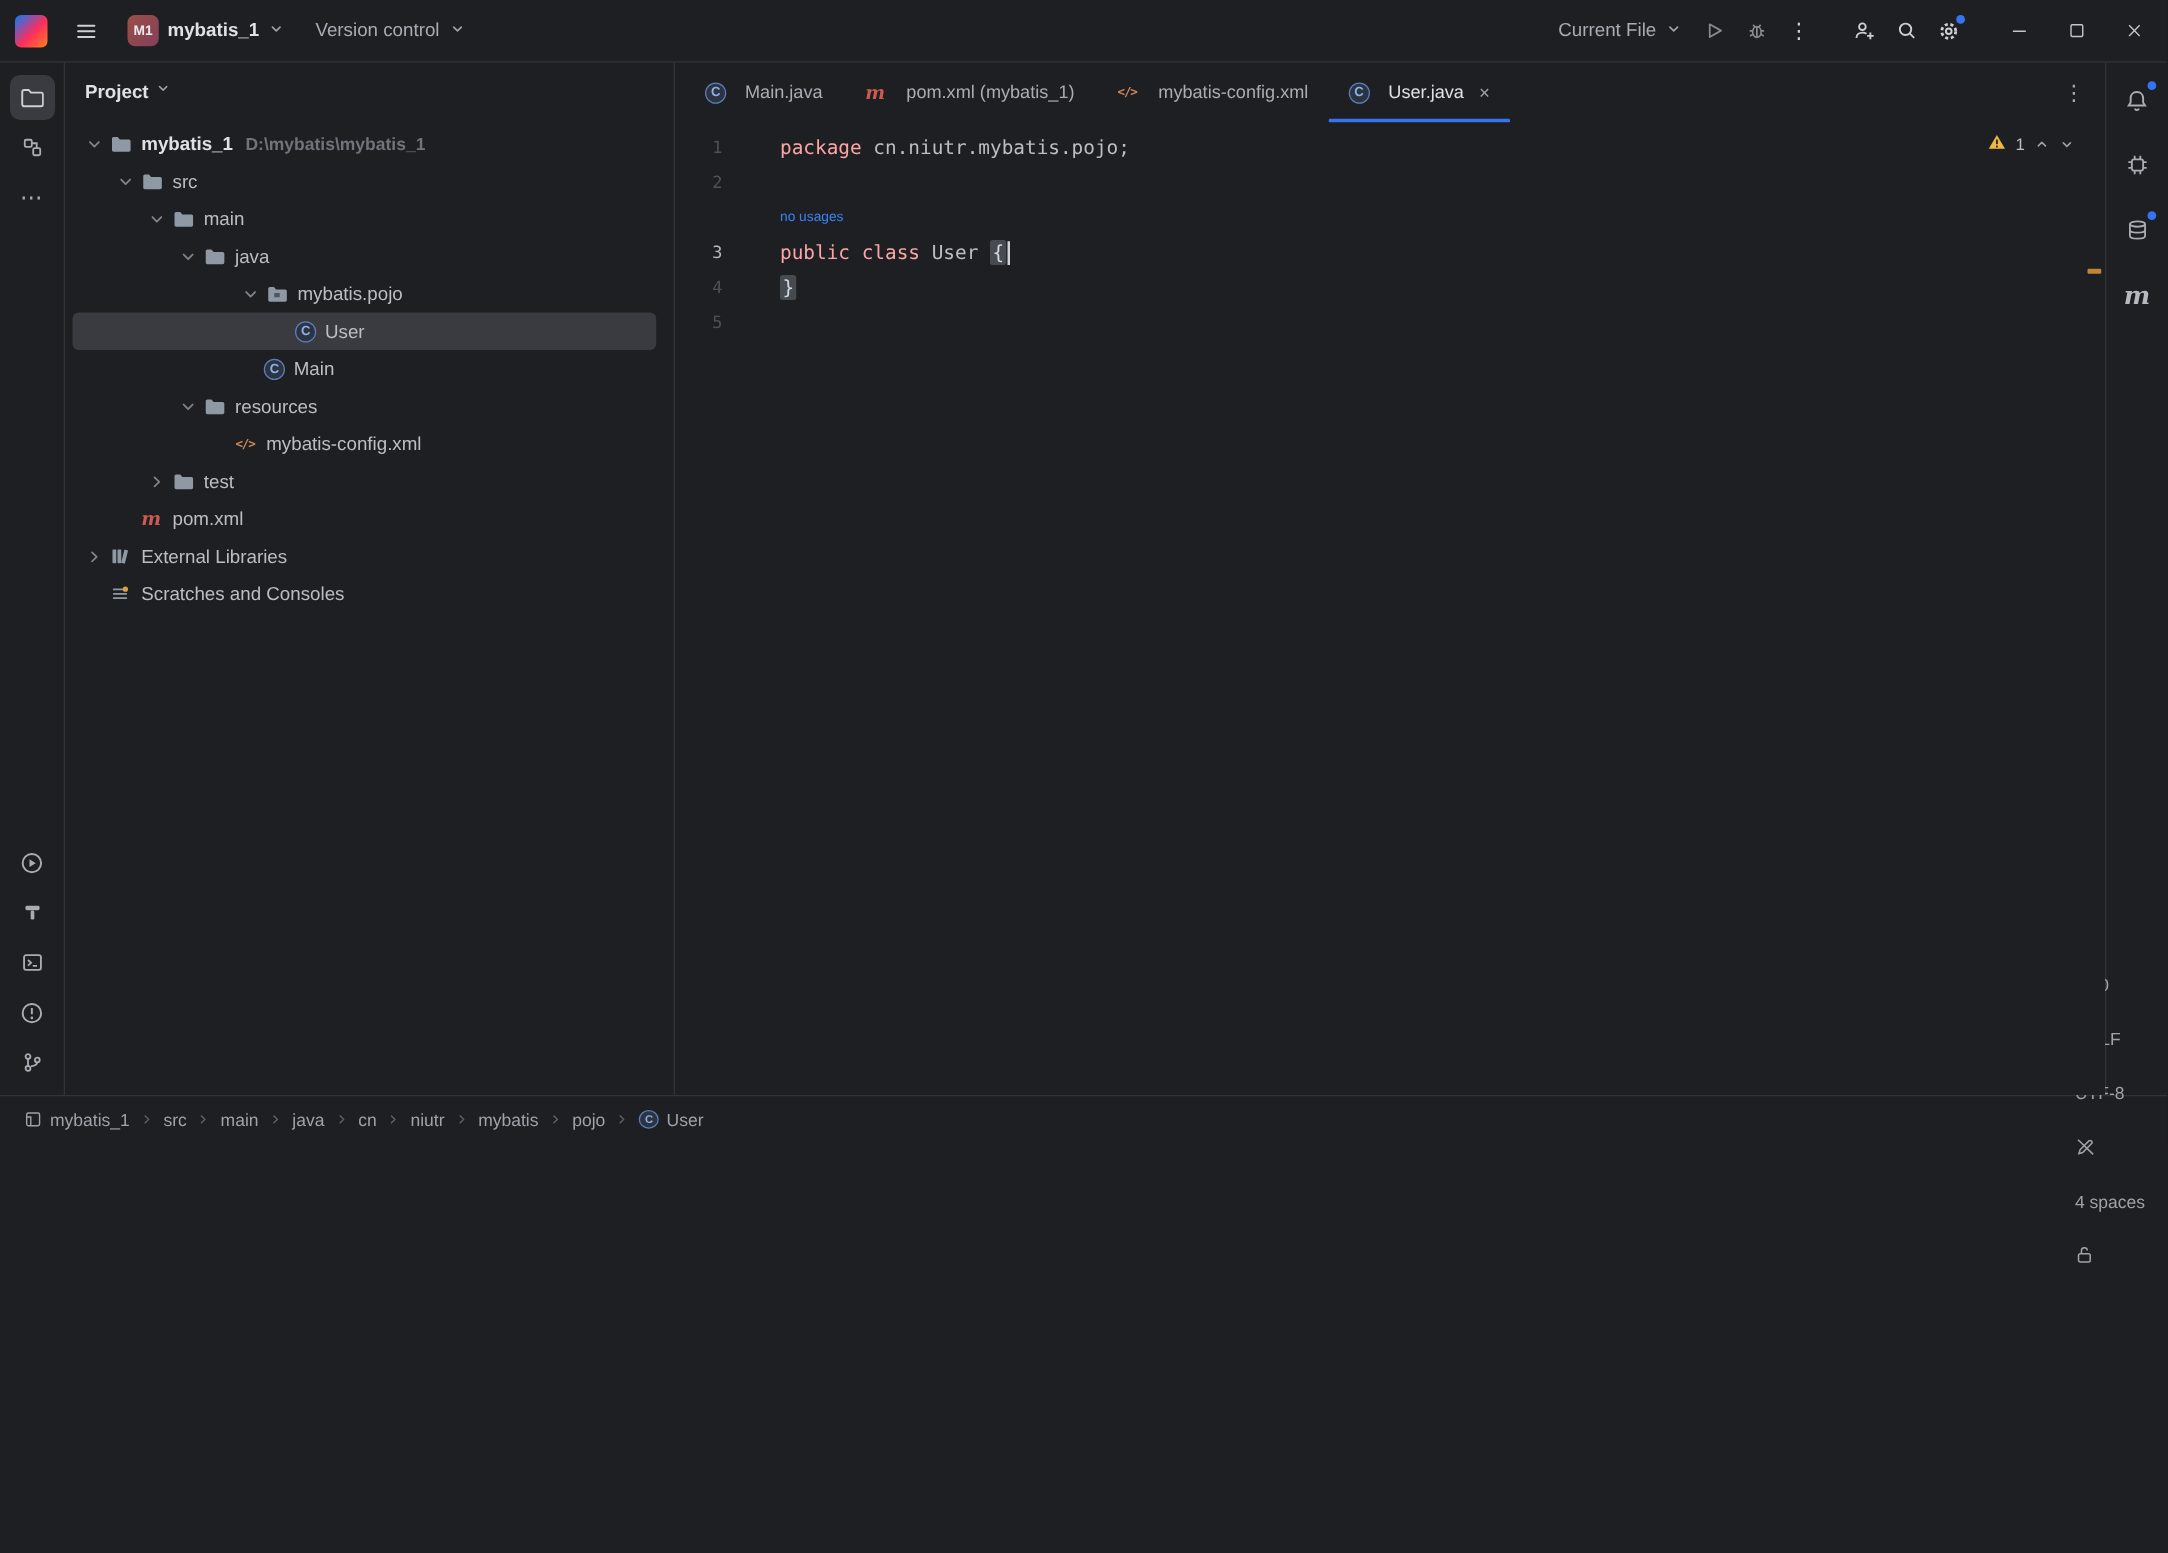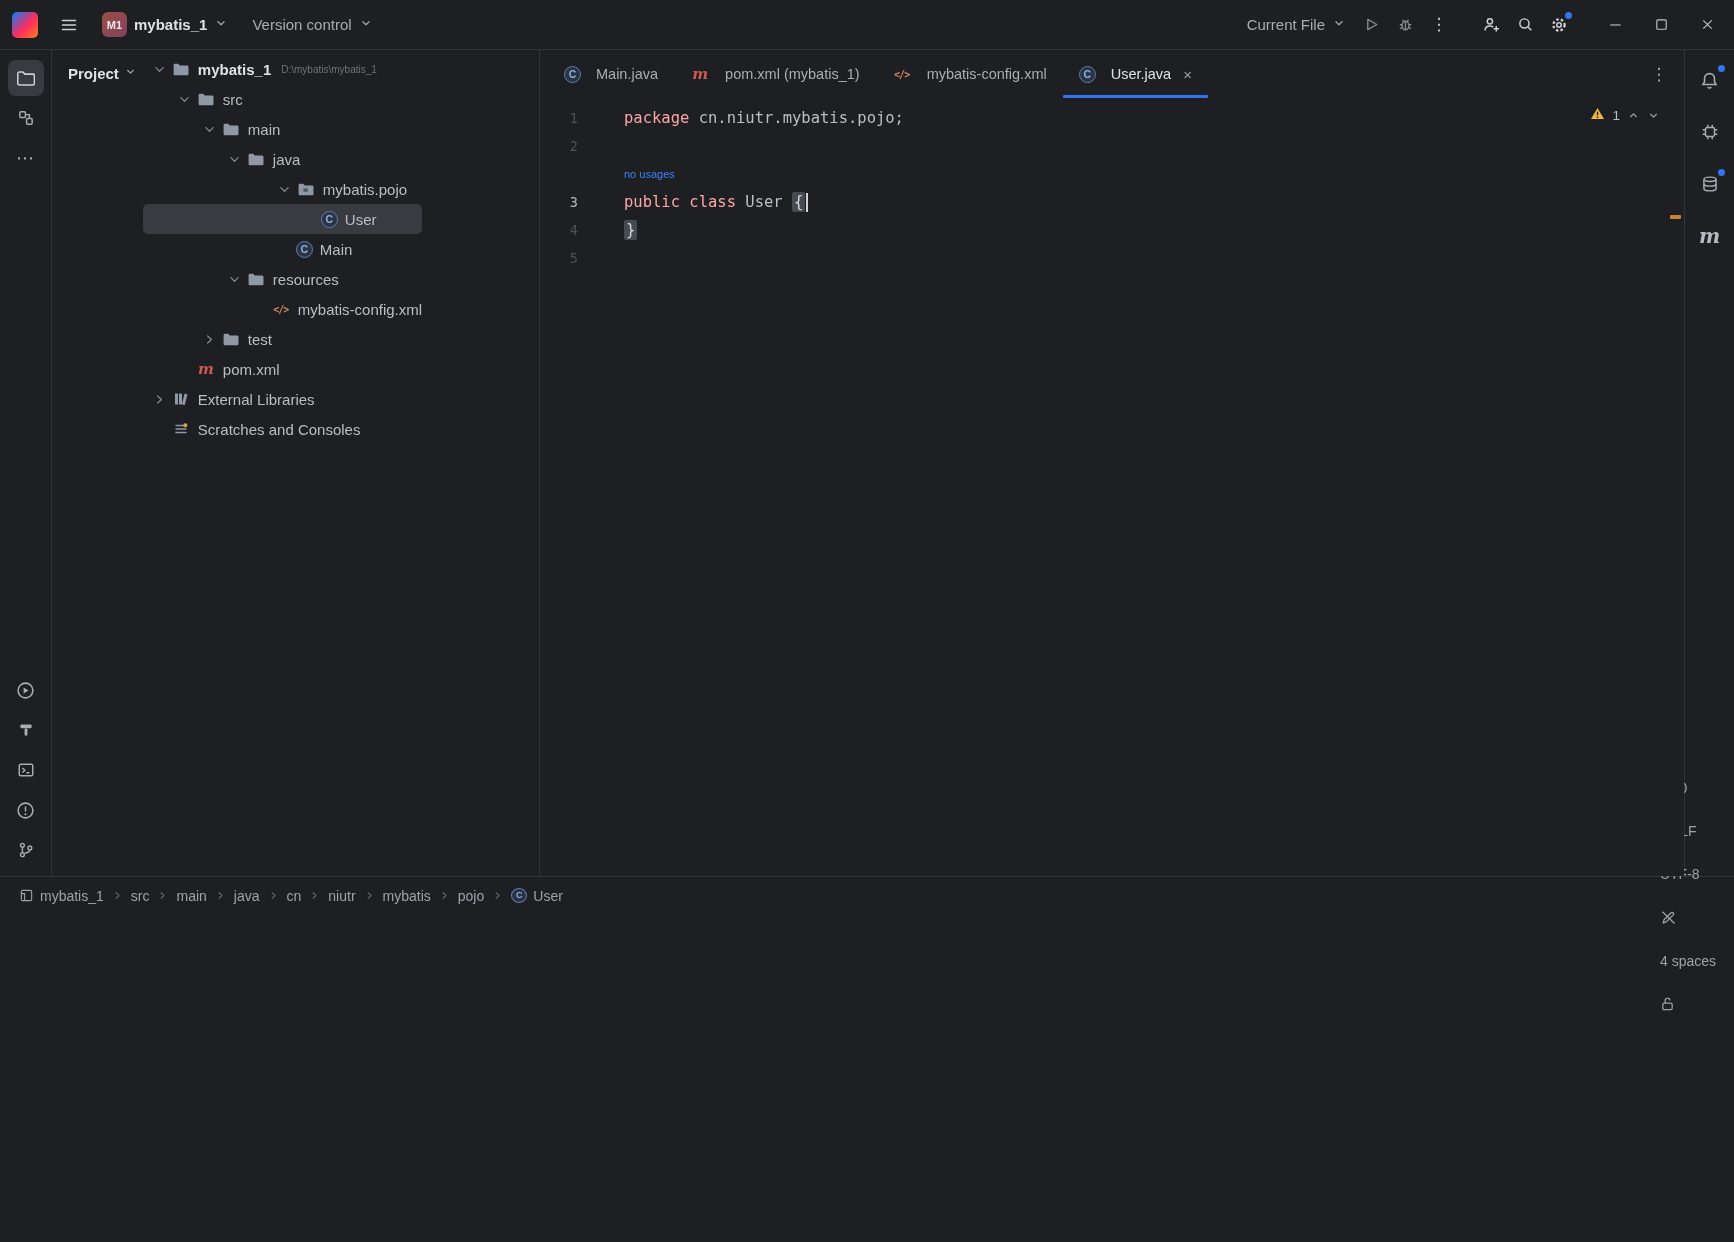--- a/index.html
+++ b/index.html
@@ -32,37 +32,37 @@
     align-items:center;padding:10px 0;gap:12px;}
   .strip-btn{width:36px;height:36px;display:flex;align-items:center;justify-content:center;border-radius:8px;
     color:#a8acb3;margin:2px 0;position:relative;}
   .strip-btn.active{background:#393b40;}
   .strip-btn.more{font-size:18px;letter-spacing:1px;color:#a8acb3;}
   .strip-btn.maven-tool{font-family:"DejaVu Serif",serif;font-style:italic;font-weight:700;font-size:20px;color:#b6bac0;}
   .strip-spacer{flex:1;}
   .dot{position:absolute;top:3px;right:3px;width:7px;height:7px;border-radius:50%;background:#3574f0;}
 
   
-  .project-panel{width:488px;flex:0 0 488px;border-right:1px solid #313438;display:flex;flex-direction:row;padding-top:0;}
+  .project-panel{width:488px;flex:0 0 488px;border-right:1px solid #313438;display:flex;flex-direction:column;padding-top:0;}
   .panel-header{height:46px;flex:0 0 46px;display:flex;align-items:center;padding-left:16px;gap:5px;}
   .panel-title{font-weight:700;font-size:15px;color:#dfe1e5;}
   #project-tree{padding-top:4px;}
   .tree-row{height:30px;display:flex;align-items:center;font-size:15px;color:#bcbec4;margin:0 14px 0 6px;
     border-radius:5px;white-space:nowrap;overflow:hidden;}
   .tree-row.selected{background:#393b40;}
   .chev{width:22px;height:22px;flex:0 0 22px;display:flex;align-items:center;justify-content:center;}
   .chev.open svg{transform:rotate(90deg);}
   .node-icon{width:20px;height:18px;flex:0 0 20px;display:flex;align-items:center;justify-content:center;margin-right:7px;}
   .class-icon{width:17px;height:17px;flex:0 0 17px;border:1.2px solid #5a7fb8;border-radius:50%;background:#2c3341;
     color:#8ab1e8;font-size:10.5px;font-weight:700;display:flex;align-items:center;justify-content:center;
     font-family:"Liberation Sans",sans-serif;line-height:1;}
   .xml-icon{color:#d0885a;font-weight:700;font-size:10px;font-family:"DejaVu Sans Mono",monospace;letter-spacing:-1px;}
   .maven-icon{color:#cb5b51;font-family:"DejaVu Serif",serif;font-style:italic;font-weight:700;font-size:15px;line-height:1;}
   .tree-label.bold{font-weight:700;color:#dfe1e5;}
-  .tree-path{color:#6f737a;margin-left:10px;font-size:10px;}
+  .tree-path{color:#6f737a;margin-left:10px;font-size:14px;font-weight:bold;}
 
   
   .editor-col{flex:1;display:flex;flex-direction:column;min-width:0;}
   .tabbar{height:48px;flex:0 0 48px;display:flex;align-items:center;padding:0 10px 0 8px;}
   #tabs{display:flex;height:100%;}
   .tab{display:flex;align-items:center;gap:8px;padding:0 16px;font-size:14.5px;color:#a9adb4;position:relative;}
   .tab.active{color:#dfe1e5;}
   .tab.active::after{content:"";position:absolute;left:0;right:0;bottom:0;height:3px;background:#3574f0;border-radius:1px;}
   .tab-close{color:#9da1a8;font-size:15px;margin-left:4px;}
   .tabbar-more{margin-left:auto;color:#a8acb3;font-size:17px;width:30px;text-align:center;}

